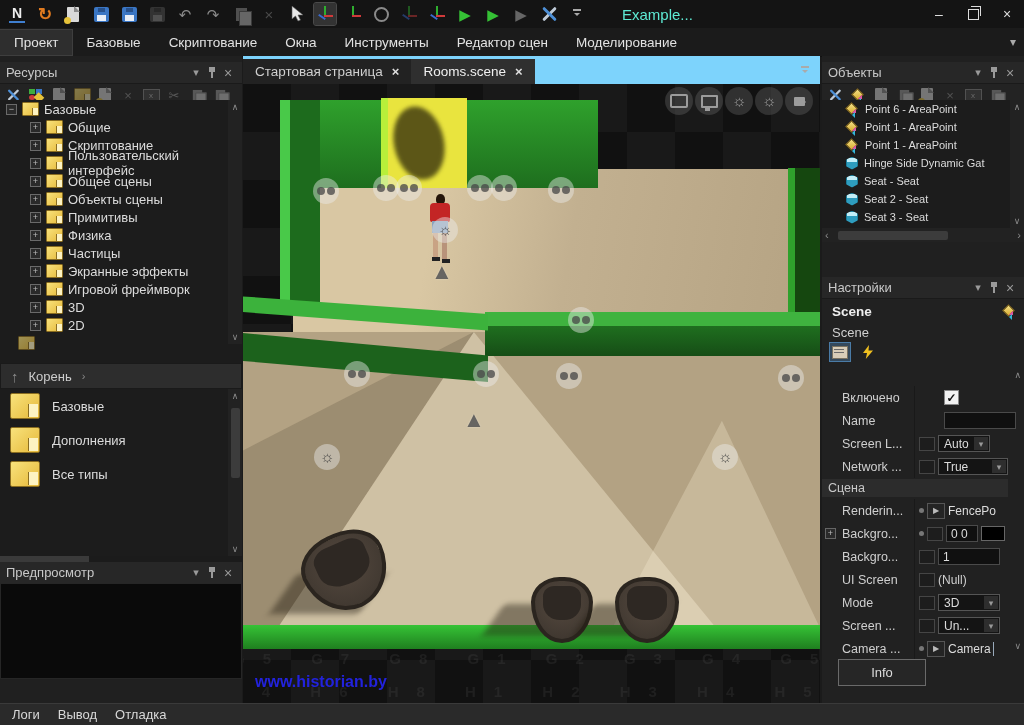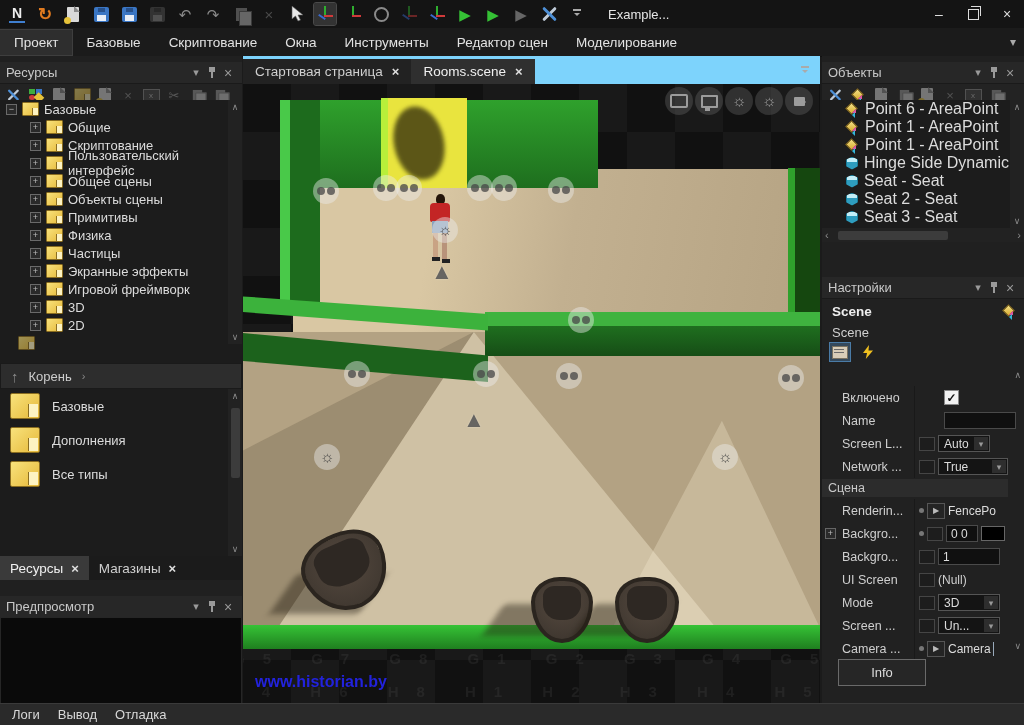--- a/index.html
+++ b/index.html
@@ -34,21 +34,21 @@
   .axes .ax-b{left:2px;top:11px;width:8px;height:2px;background:#3a6ad0;transform:rotate(35deg)}
   .circ{width:15px;height:15px;border:2px solid #8a8a8a;border-radius:50%;box-sizing:border-box}
   .play{font-size:15px;color:#35c135}.play.off{color:#666}
   .wrenchx{width:16px;height:16px;position:relative}
   .wrenchx i{position:absolute;left:7px;top:-1px;width:3px;height:18px;border-radius:2px;display:block}
   .wrenchx .w1{background:#bfcbd8;transform:rotate(45deg)}
   .wrenchx .w2{background:#4d8fd6;transform:rotate(-45deg)}
   .ovf{width:10px;height:10px;position:relative}
   .ovf:before{content:"";position:absolute;left:1px;top:0;width:8px;height:2px;background:#aaa}
   .ovf:after{content:"";position:absolute;left:2px;top:4px;border:3px solid transparent;border-top-color:#aaa}
-  #win-title{color:#e5e5e5;font-size:13px;margin-left:14px}
+  #win-title{color:#5eead4;font-size:15px;margin-left:28px}
   #win-controls{position:absolute;right:0;top:0;height:28px;display:flex}
   .wc{width:34px;height:28px;display:flex;align-items:center;justify-content:center;color:#ddd;font-size:14px}
   .restore-box{width:9px;height:9px;border:1px solid #ddd;position:relative}
   .restore-box:before{content:"";position:absolute;left:2px;top:-4px;width:9px;height:9px;border:1px solid #ddd;border-bottom:none;border-left:none}
   
   #menubar{position:absolute;left:0;top:28px;width:1024px;height:28px;background:#1b1b1b;
            display:flex;align-items:center;border-bottom:1px solid #111}
   .menu-item{padding:5px 14px;color:#e2e2e2;font-size:13.5px}
   .menu-item.sel{background:#2e2e2e;outline:1px solid #3e3e3e}
   #menu-chevron{position:absolute;right:8px;color:#aaa;font-size:12px}
@@ -89,21 +89,21 @@
       display:flex;align-items:center;gap:10px;padding:0 10px;box-sizing:border-box;border:1px solid #1a1a1a}
   #res-folders{position:absolute;left:0;top:333px;width:242px;height:167px;background:#1c1c1c;overflow:hidden}
   .big-folder-row{height:34px;display:flex;align-items:center;gap:12px;padding-left:10px;color:#dcdcdc;font-size:13px}
   .folder-lg{width:28px;height:24px;background:linear-gradient(135deg,#f8e27c,#e6b93a);
              border:1px solid #8a6d20;border-radius:2px;position:relative;flex:0 0 auto}
   .folder-lg:before{content:"";position:absolute;right:1px;bottom:1px;width:9px;height:13px;background:#fdf3c2;border-left:1px solid #8a6d20}
   #res-tabs{position:absolute;left:0;top:500px;width:242px;height:24px;display:flex;background:#1b1b1b}
   .dock-tab{display:flex;align-items:center;gap:8px;padding:0 10px;font-size:13.5px;color:#cfcfcf}
   .dock-tab.active{background:#3a3a3a;color:#f0f0f0}
   .tab-x{font-weight:bold;font-size:13px;color:#e0e0e0}
-  #preview-panel{position:absolute;left:0;top:540px;width:242px;height:117px}
+  #preview-panel{position:absolute;left:0;top:506px;width:242px;height:117px}
   #preview-body{position:absolute;left:0;top:21px;width:242px;height:96px;background:#0a0a0a;border:1px solid #262626;box-sizing:border-box}
   
   #viewport{position:absolute;left:243px;top:56px;width:577px;height:647px;background:#111}
   #vp-tabs{height:28px;background:#7dd3fc;display:flex;align-items:flex-end}
   .vp-tab{display:flex;align-items:center;gap:9px;padding:5px 12px;font-size:13.5px;color:#cfcfcf;background:#222}
   .vp-tab.active{background:#2f2f2f;color:#f0f0f0}
   #vp-menu-ic{margin-left:auto;margin-right:10px;margin-bottom:8px}
   #scene{position:absolute;left:0;top:28px;width:577px;height:619px;overflow:hidden;
          background:#121212;background-image:conic-gradient(#191919 90deg,#111 90deg 180deg,#191919 180deg 270deg,#111 270deg);
          background-size:96px 96px}
@@ -122,21 +122,21 @@
   .cam-ic{width:11px;height:9px;background:#9c9c9c;border-radius:1px;position:relative}
   .cam-ic:before{content:"";position:absolute;right:-5px;top:1px;border:4px solid transparent;border-left-color:#9c9c9c}
   #watermark{position:absolute;left:12px;top:589px;color:#2222dd;font-size:16px;font-weight:bold}
   .chair{position:absolute;background:radial-gradient(circle at 50% 40%,#55493f,#3a332c);
          border:4px solid #2b251f;border-radius:46% 46% 50% 50%/38% 38% 62% 62%;box-sizing:border-box}
   .chair:before{content:"";position:absolute;left:15%;top:8%;width:70%;height:60%;background:#2e2823;border-radius:30% 30% 45% 45%}
   .chair-shadow{position:absolute;background:rgba(35,28,18,0.45);filter:blur(3px);transform:skewX(-35deg)}
   
   #right-dock{position:absolute;left:822px;top:56px;width:202px;height:647px;background:#202020}
   #obj-tree{position:absolute;left:0;top:44px;width:202px;height:142px;background:#1c1c1c;overflow:hidden}
-  .obj-row{height:18px;display:flex;align-items:center;gap:6px;padding-left:24px;font-size:16px;color:#dcdcdc;white-space:nowrap}
+  .obj-row{height:18px;display:flex;align-items:center;gap:6px;padding-left:24px;font-size:11px;color:#dcdcdc;white-space:nowrap}
   .areapoint{width:13px;height:13px;position:relative;flex:0 0 auto}
   .areapoint .dia{position:absolute;left:1px;top:1px;width:7px;height:7px;background:linear-gradient(135deg,#f3e086,#d8ab2e);border:1px solid #8a6d20;transform:rotate(45deg)}
   .areapoint .pk{position:absolute;right:0;bottom:0;width:0;height:0;border:3px solid transparent;border-left-color:#e055a0;transform:rotate(45deg)}
   .areapoint .cy{position:absolute;right:4px;bottom:-2px;width:0;height:0;border:3px solid transparent;border-right-color:#35b5d8}
   .cubeic{width:12px;height:13px;flex:0 0 auto;background:linear-gradient(180deg,#c2eef8 0 32%,#2e9dbf 32%);
           border:1px solid #1c7d99;clip-path:polygon(50% 0,100% 25%,100% 75%,50% 100%,0 75%,0 25%);box-sizing:border-box}
   #settings-panel{position:absolute;left:0;top:221px;width:202px;height:426px;background:#212121}
   .sec-bar{position:absolute;left:0;width:186px;height:18px;background:#2c2c2c;color:#c8c8c8;
            font-size:12.5px;display:flex;align-items:center;padding-left:6px;box-sizing:border-box}
   .prop-row{position:absolute;left:0;width:186px;height:23px;display:flex;align-items:center}

